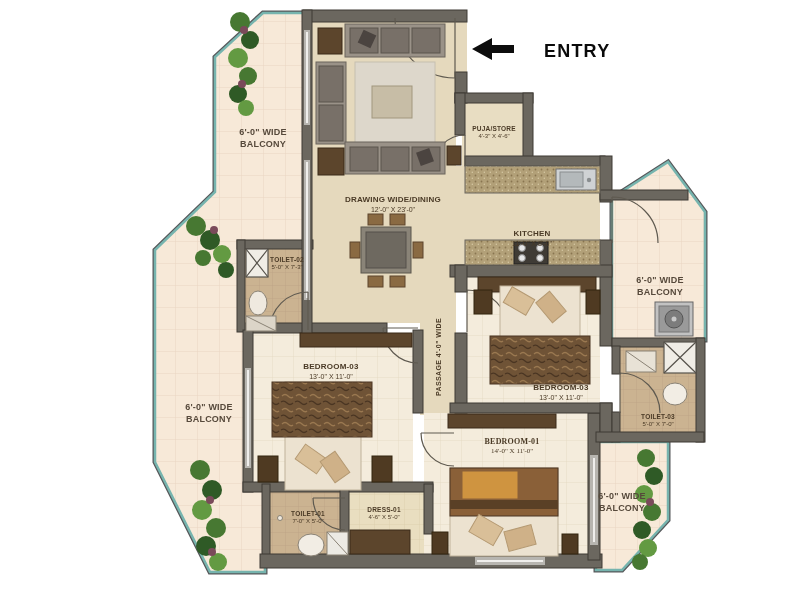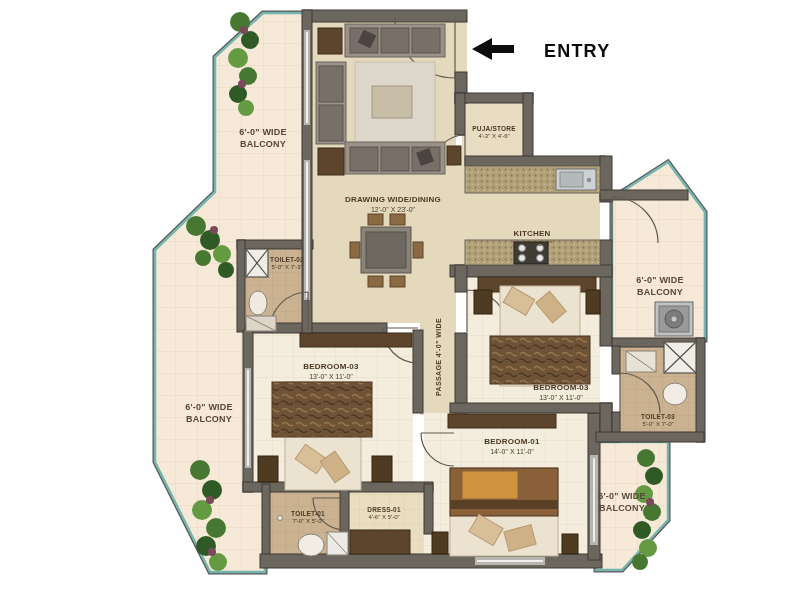--- a/index.html
+++ b/index.html
@@ -315,21 +315,21 @@
   <div class="dm">5'-0" X 7'-3"</div>
 </div>
 <div class="lbl" style="left:331px;top:372px;">
   <div class="nm">BEDROOM-03</div>
   <div class="dm">13'-0" X 11'-0"</div>
 </div>
 <div class="lbl" style="left:561px;top:393px;">
   <div class="nm">BEDROOM-03</div>
   <div class="dm">13'-0" X 11'-0"</div>
 </div>
-<div class="lbl" style="left:512px;top:447px;">
+<div class="lbl" style="left:512px;top:447px;font-family:Liberation Serif, serif;">
   <div class="nm">BEDROOM-01</div>
   <div class="dm">14'-0" X 11'-0"</div>
 </div>
 <div class="lbl small" style="left:658px;top:421px;">
   <div class="nm">TOILET-03</div>
   <div class="dm">5'-0" X 7'-0"</div>
 </div>
 <div class="lbl small" style="left:308px;top:518px;">
   <div class="nm">TOILET-01</div>
   <div class="dm">7'-0" X 5'-0"</div>

